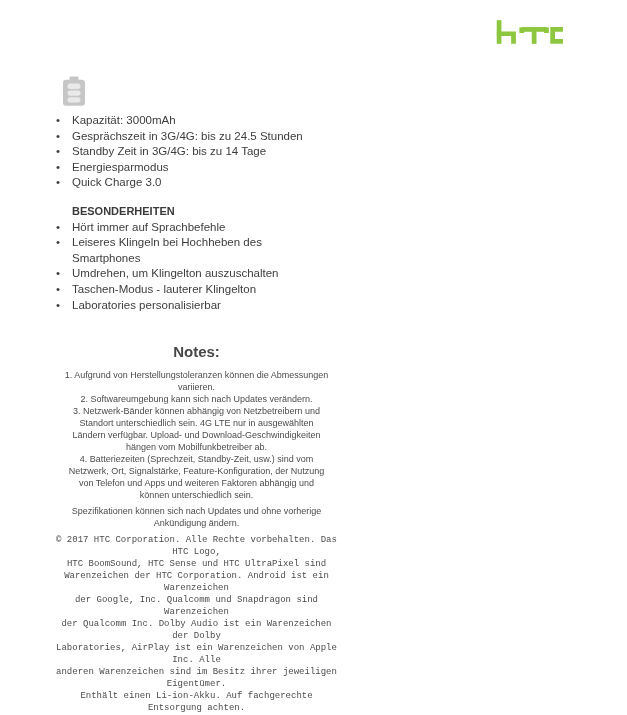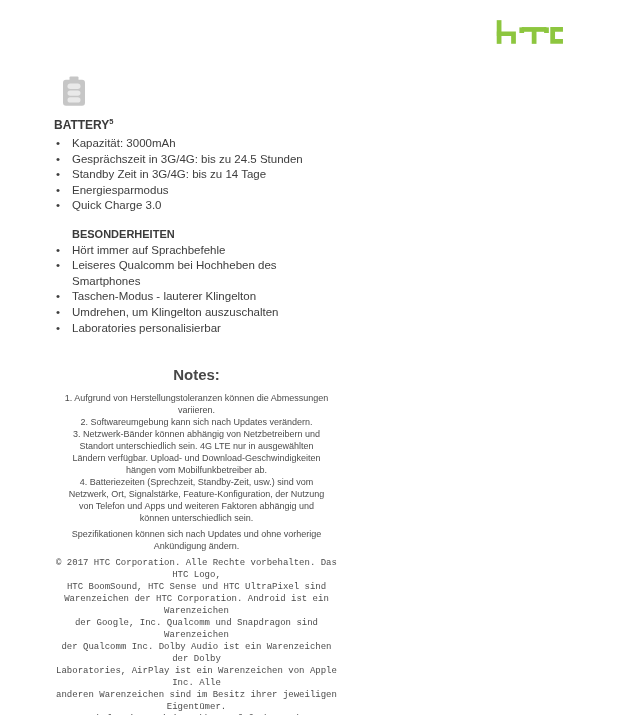--- a/index.html
+++ b/index.html
@@ -74,39 +74,38 @@
     
     <svg class="battery-icon" viewBox="0 0 24 30">
       <rect x="7.5" y="0.5" width="9" height="5" rx="1" fill="#c6c6c6"></rect>
       <rect x="1" y="3.8" width="22" height="26" rx="3" fill="#c6c6c6"></rect>
       <rect x="5.5" y="7.6" width="13" height="5.4" rx="2.7" fill="#e9e9e9"></rect>
       <rect x="5.5" y="14.4" width="13" height="5.4" rx="2.7" fill="#e9e9e9"></rect>
       <rect x="5.5" y="21.2" width="13" height="5.4" rx="2.7" fill="#e9e9e9"></rect>
     </svg>
 
     
-    <h1 class="section-heading"><span>BATTERY</span><sup>5</sup></h1>
 
     <ul class="bullets">
       <li>Kapazität: 3000mAh</li>
       <li>Gesprächszeit in 3G/4G: bis zu 24.5 Stunden</li>
       <li>Standby Zeit in 3G/4G: bis zu 14 Tage</li>
       <li>Energiesparmodus</li>
       <li>Quick Charge 3.0</li>
     </ul>
 
     
     <h2 class="sub-heading">BESONDERHEITEN</h2>
 
     <ul class="bullets features">
       <li>Hört immer auf Sprachbefehle</li>
-      <li>Leiseres Qualcomm bei Hochheben des
+      <li>Leiseres Klingeln bei Hochheben des
 Smartphones</li>
+      <li>Umdrehen, um Klingelton auszuschalten</li>
       <li>Taschen-Modus - lauterer Klingelton</li>
-      <li>Umdrehen, um Klingelton auszuschalten</li>
       <li>Laboratories personalisierbar</li>
     </ul>
 
     
     <p class="notes-heading">Notes:</p>
     <p class="note first">1. Aufgrund von Herstellungstoleranzen können die Abmessungen
 variieren.</p>
     <p class="note">2. Softwareumgebung kann sich nach Updates verändern.</p>
     <p class="note">3. Netzwerk-Bänder können abhängig von Netzbetreibern und
 Standort unterschiedlich sein. 4G LTE nur in ausgewählten

